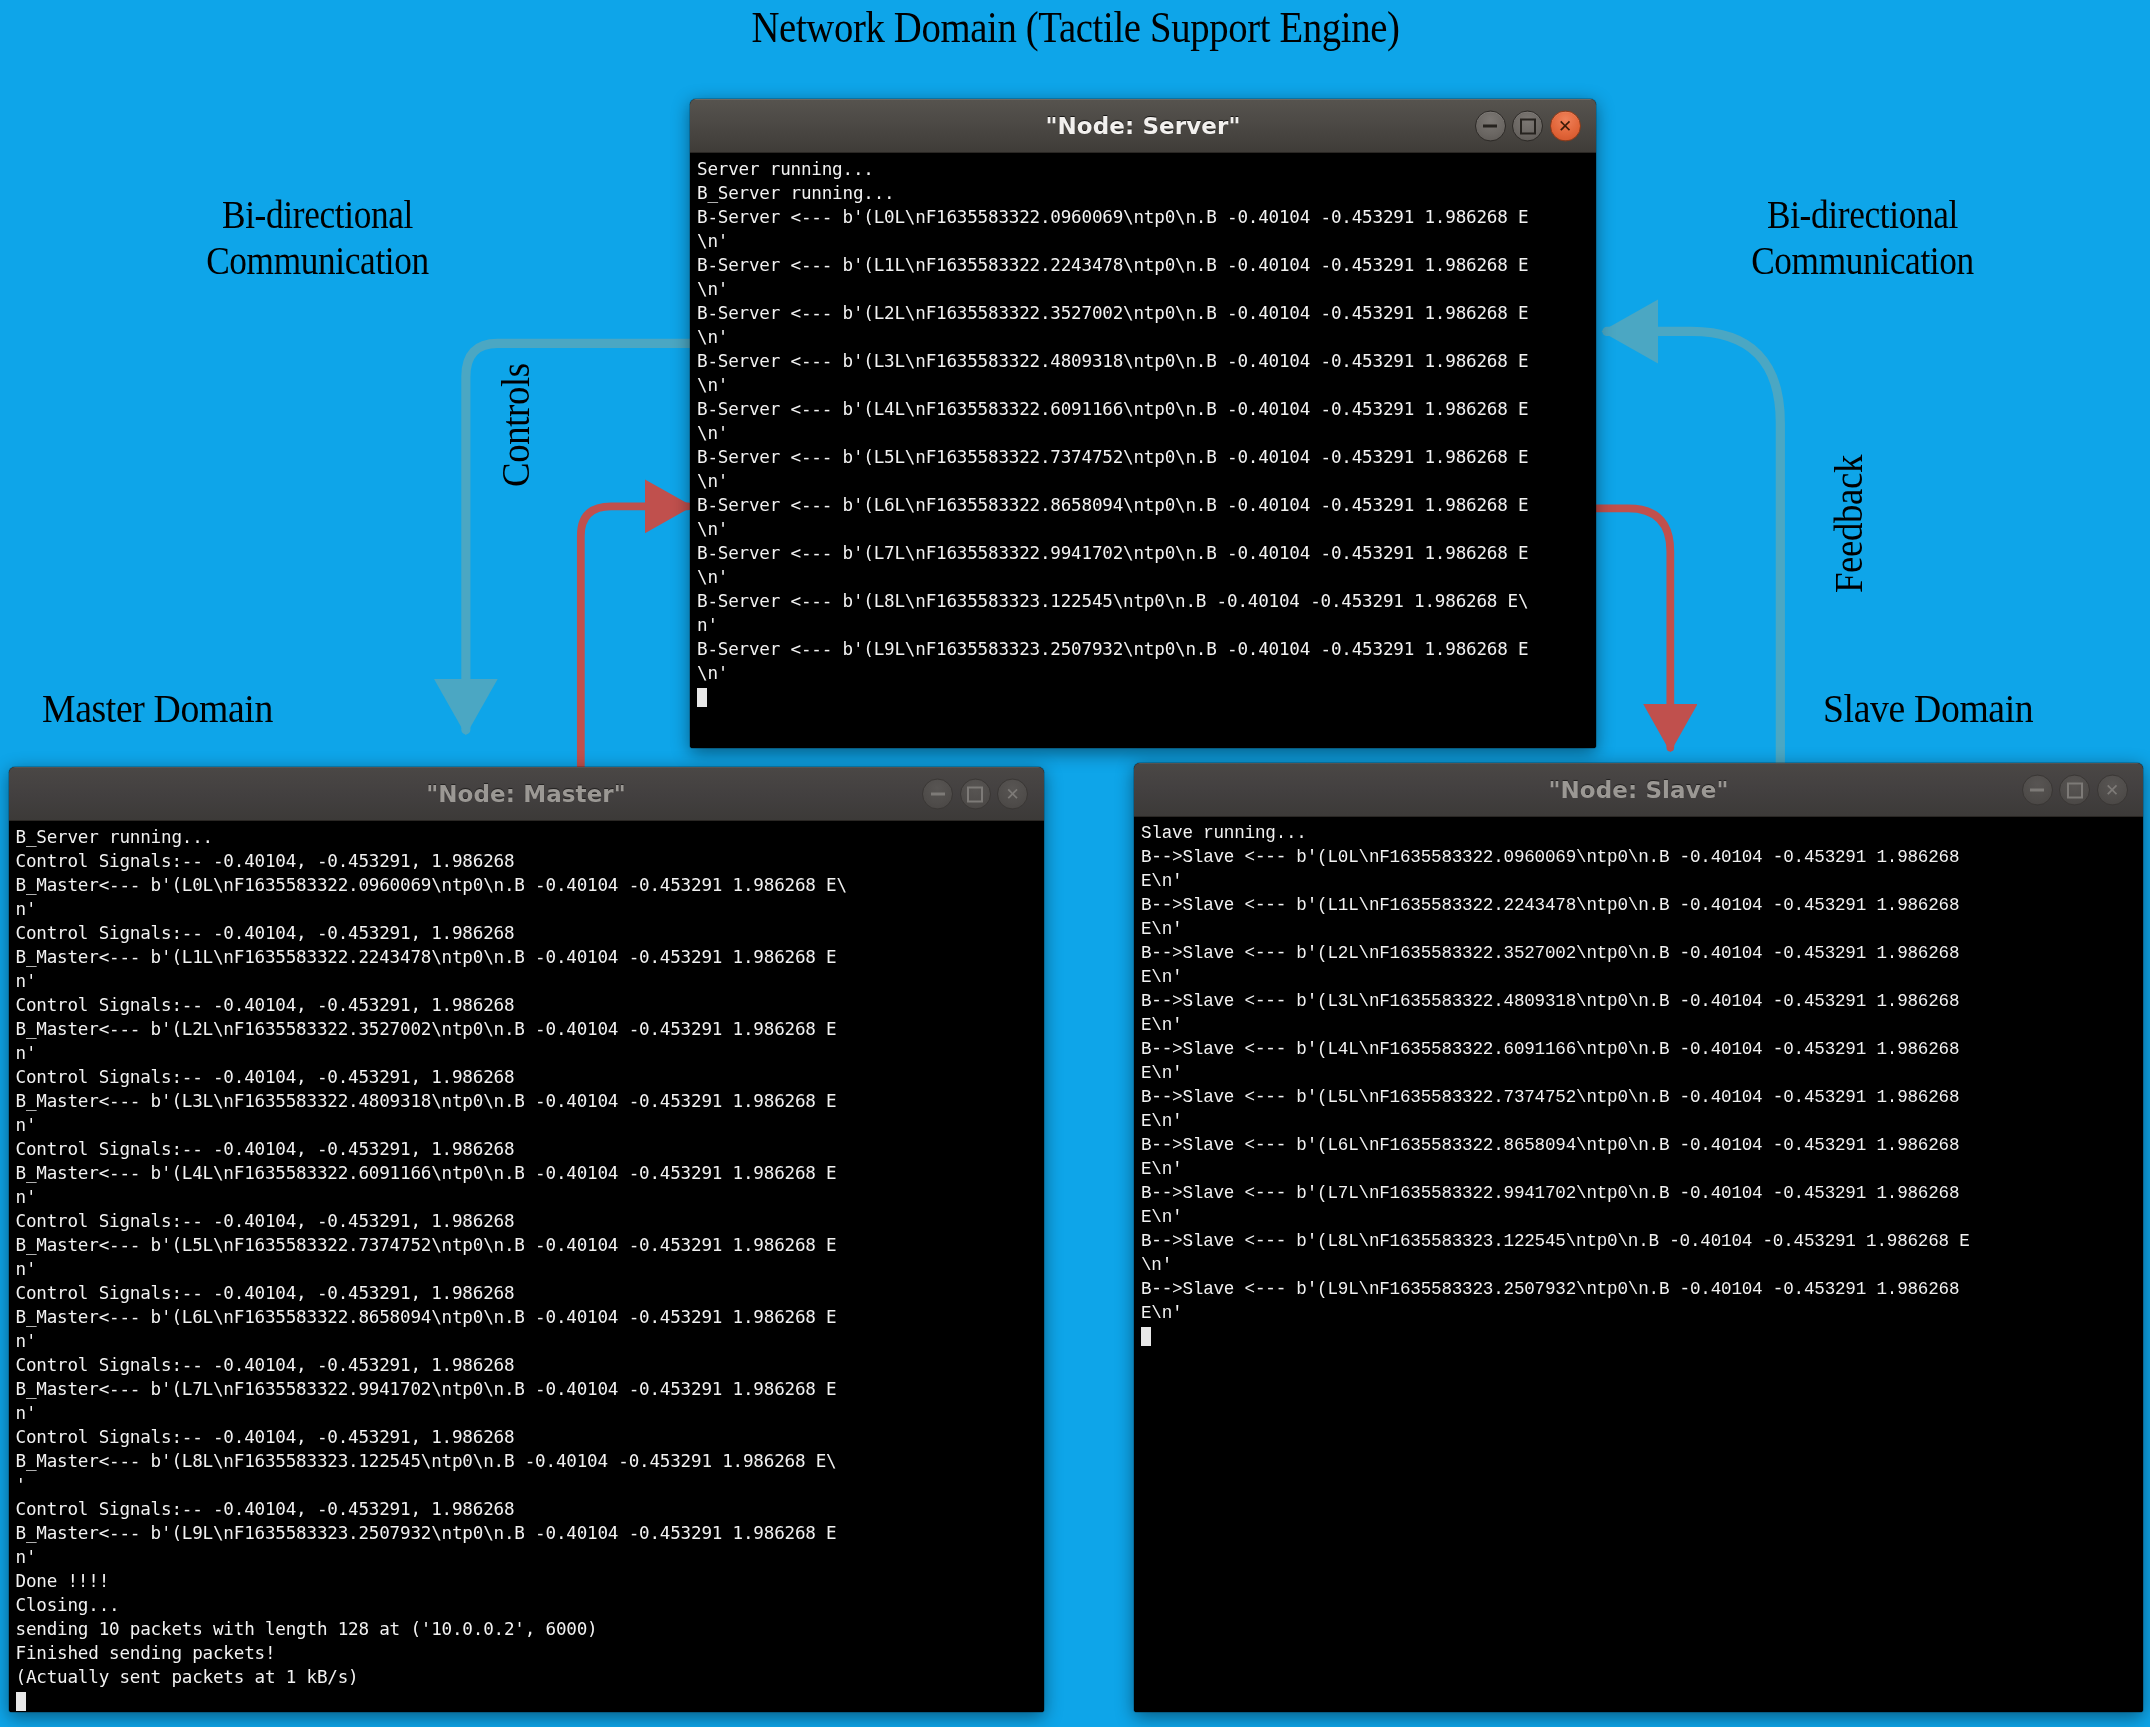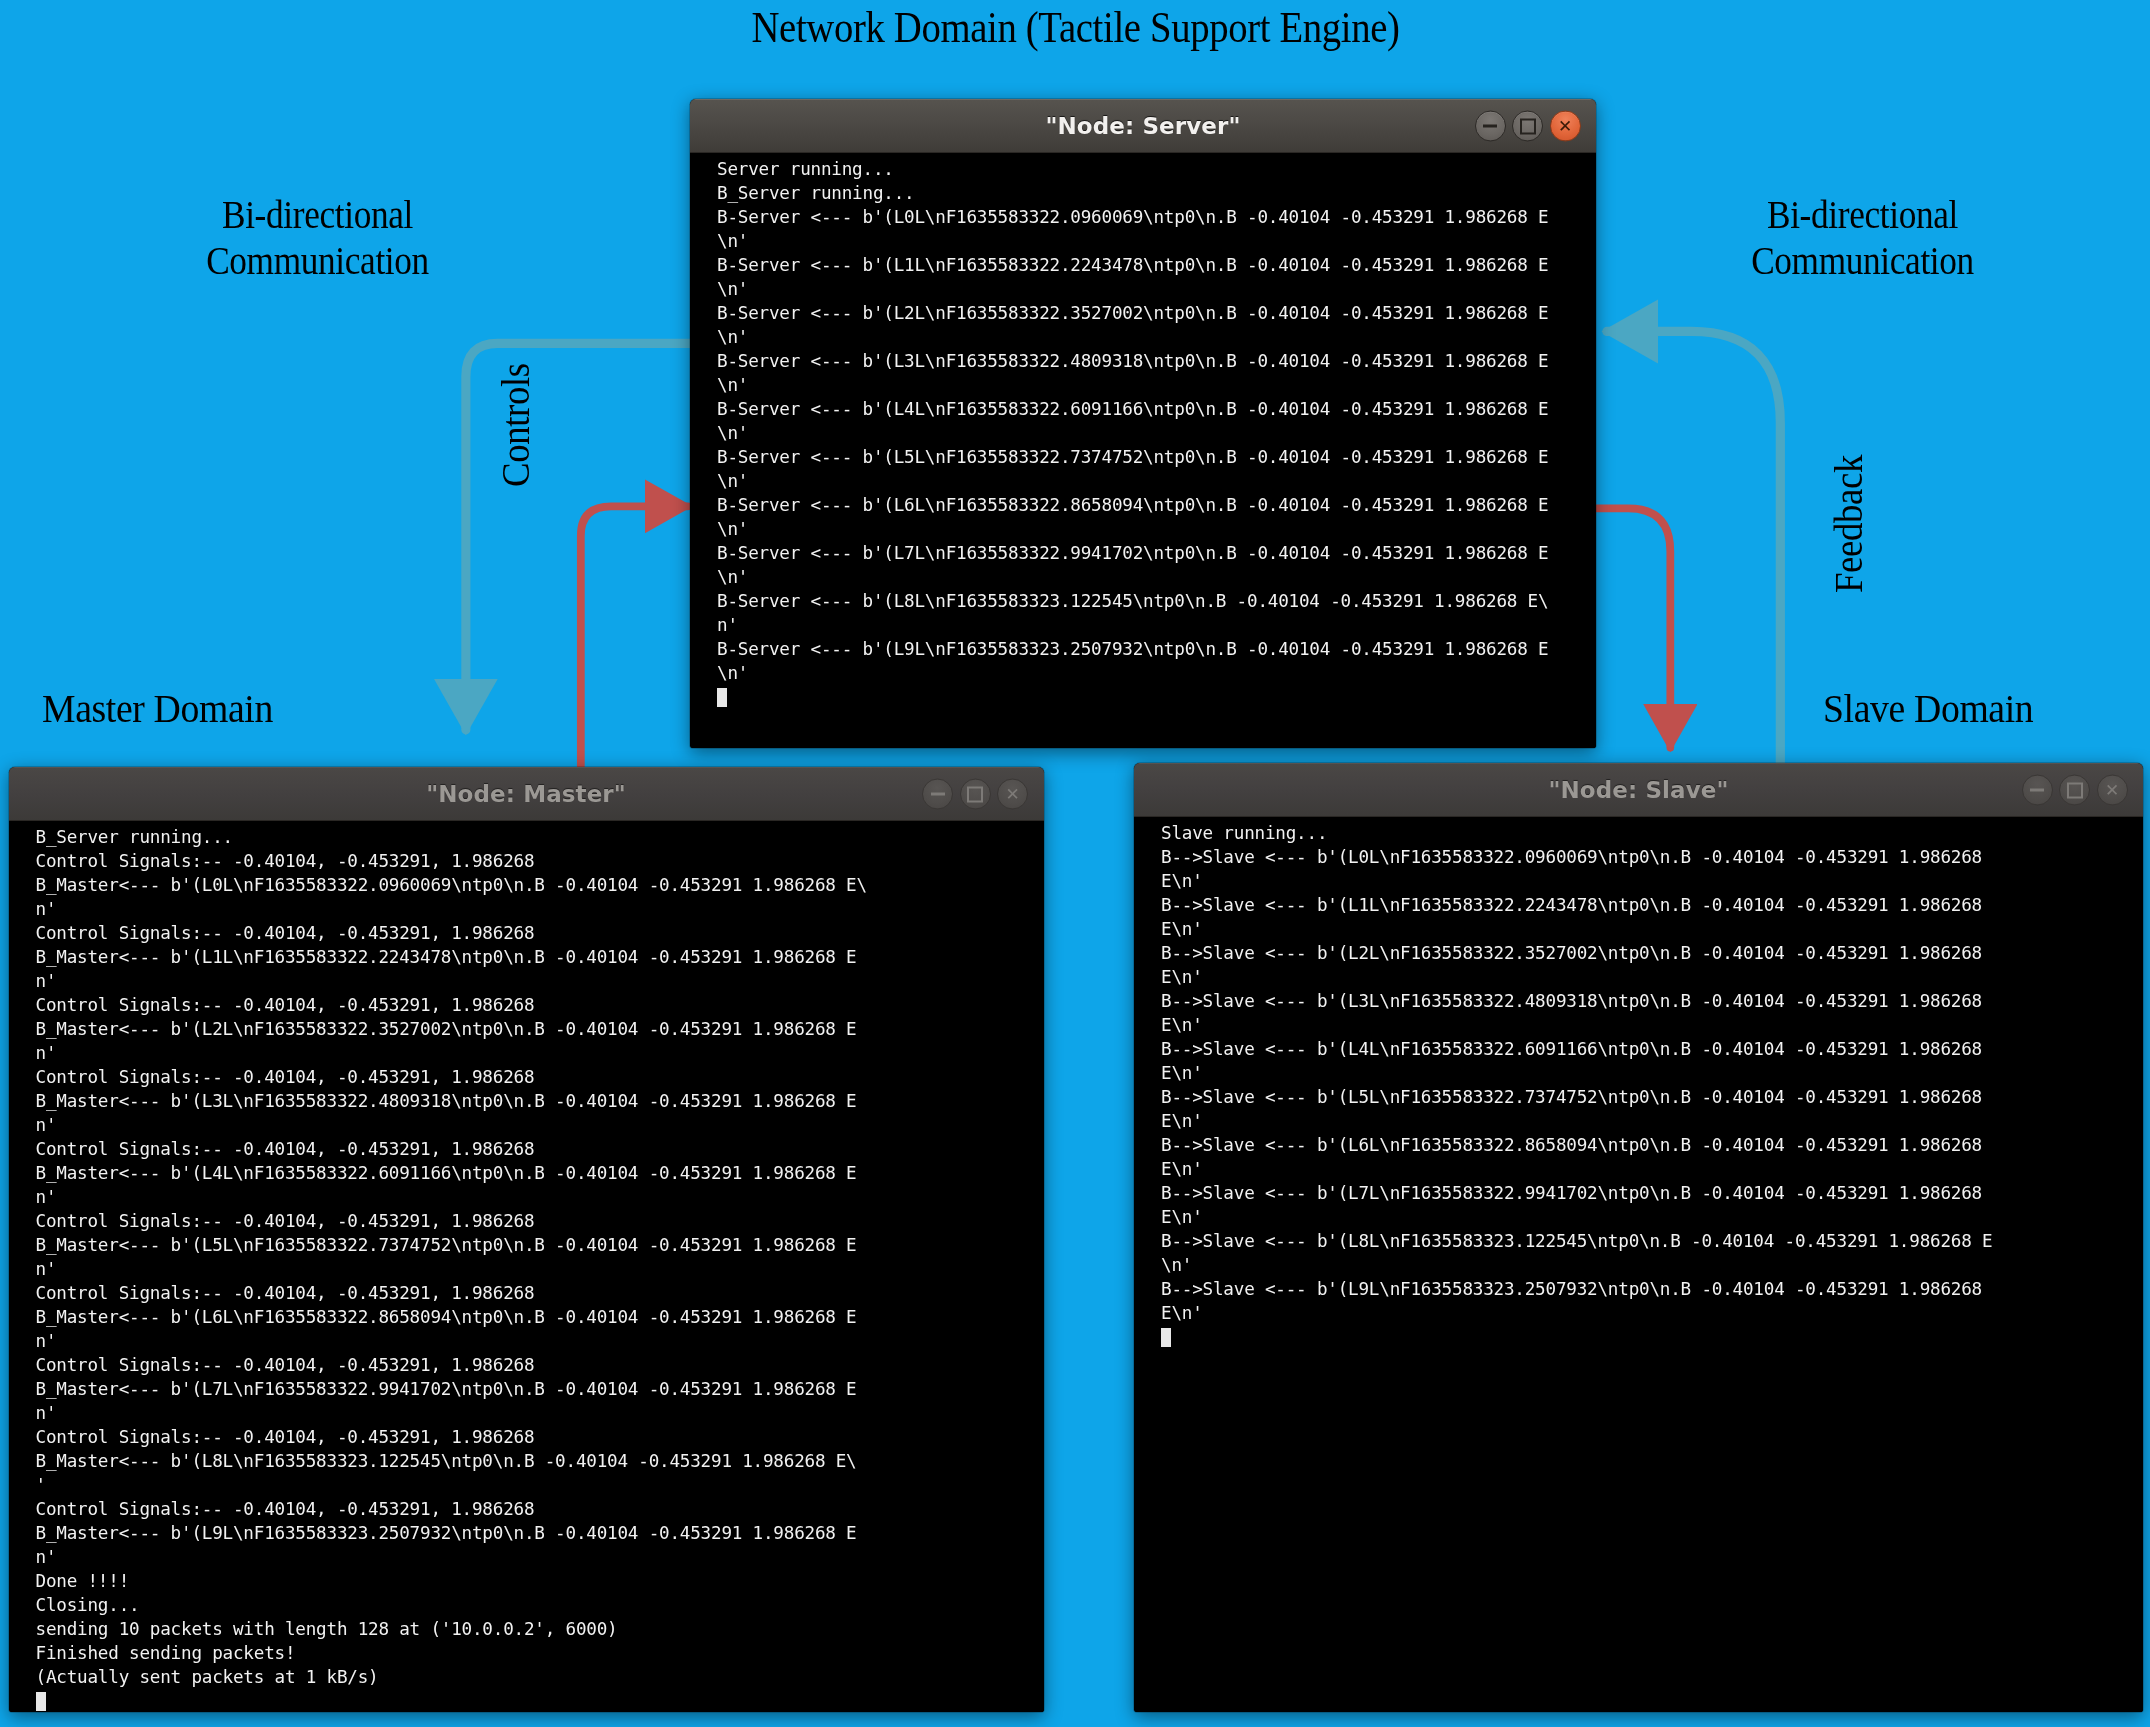--- a/index.html
+++ b/index.html
@@ -173,36 +173,35 @@
   .term {
     background: #000000;
     color: #f2f2f2;
     font-family: "DejaVu Sans Mono", "Liberation Mono", monospace;
     font-size: 17.6px;
     line-height: 24px;
     padding: 4.2px 0 0 7px;
     white-space: pre;
     overflow: hidden;
     letter-spacing: -0.2px;
-    margin-left: 20px;
   }
   .term .cursor {
     display: inline-block;
     width: 10px; height: 18.3px;
     background: #e8e8e8;
     vertical-align: -3.5px;
   }
 
   
   #win-server { left: 690px; top: 99px; width: 906px; height: 649px; }
   #win-server .term { height: 593px; }
   #win-master { left: 8.5px; top: 767px; width: 1035px; height: 945px; }
   #win-master .term { height: 889px; }
   #win-slave  { left: 1134px; top: 763px; width: 1009px; height: 949px; }
-  #win-slave .term { height: 893px; }
+  #win-slave .term { height: 893px; font-family: Liberation Mono, monospace; }
 </style>
 </head>
 <body>
 
 <div id="stage">
 
   <div class="dlabel" id="title-network">Network Domain (Tactile Support Engine)</div>
 
   <div class="dlabel" id="label-bidir-left">Bi-directional
 Communication</div>

